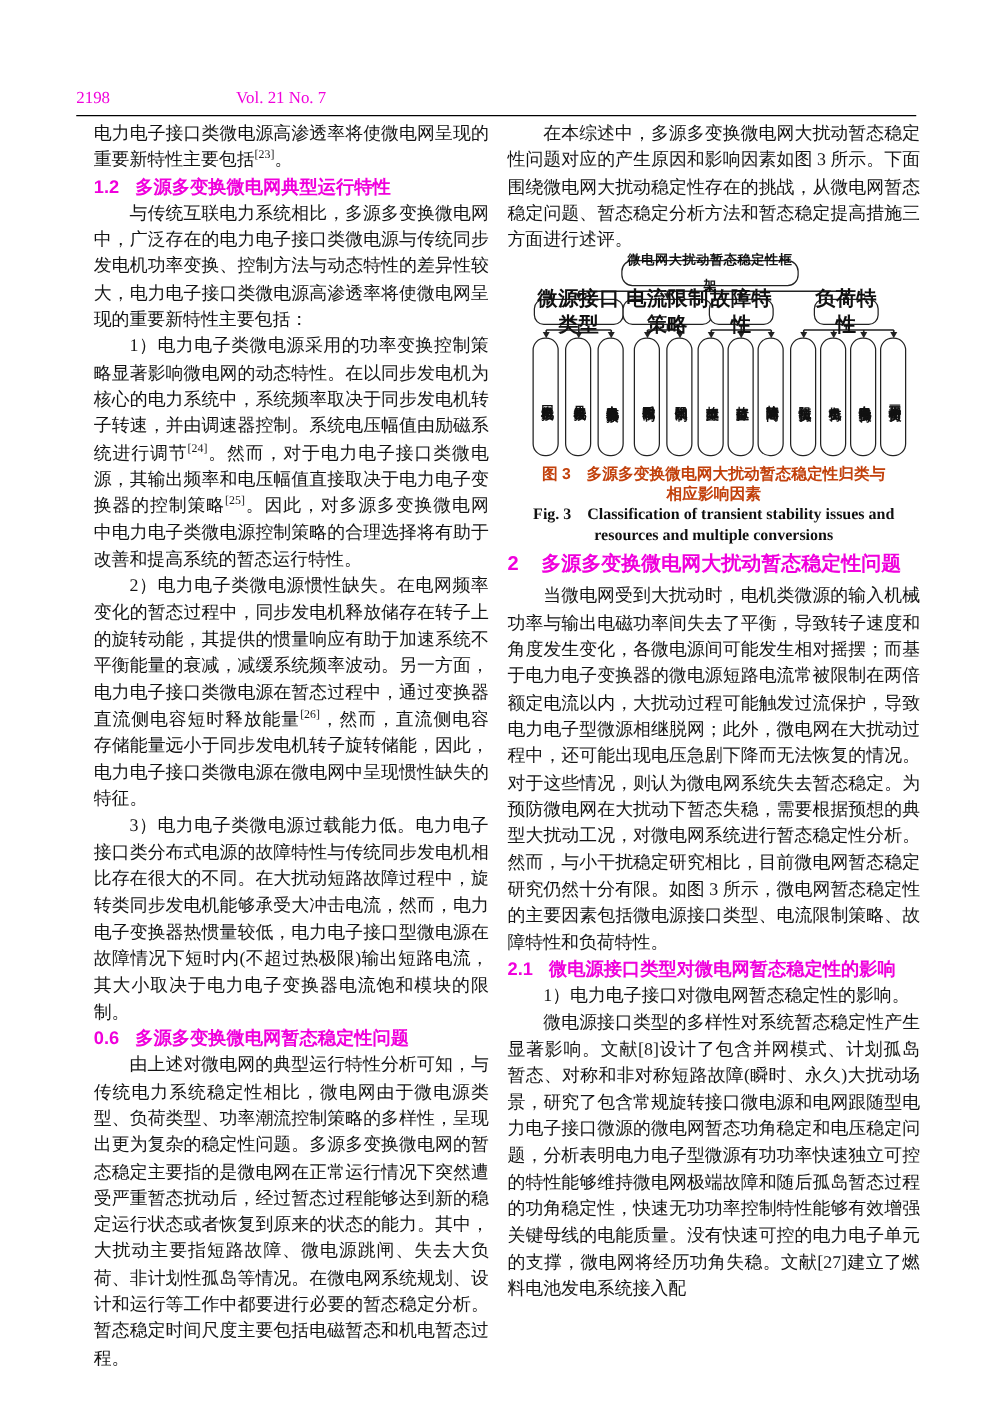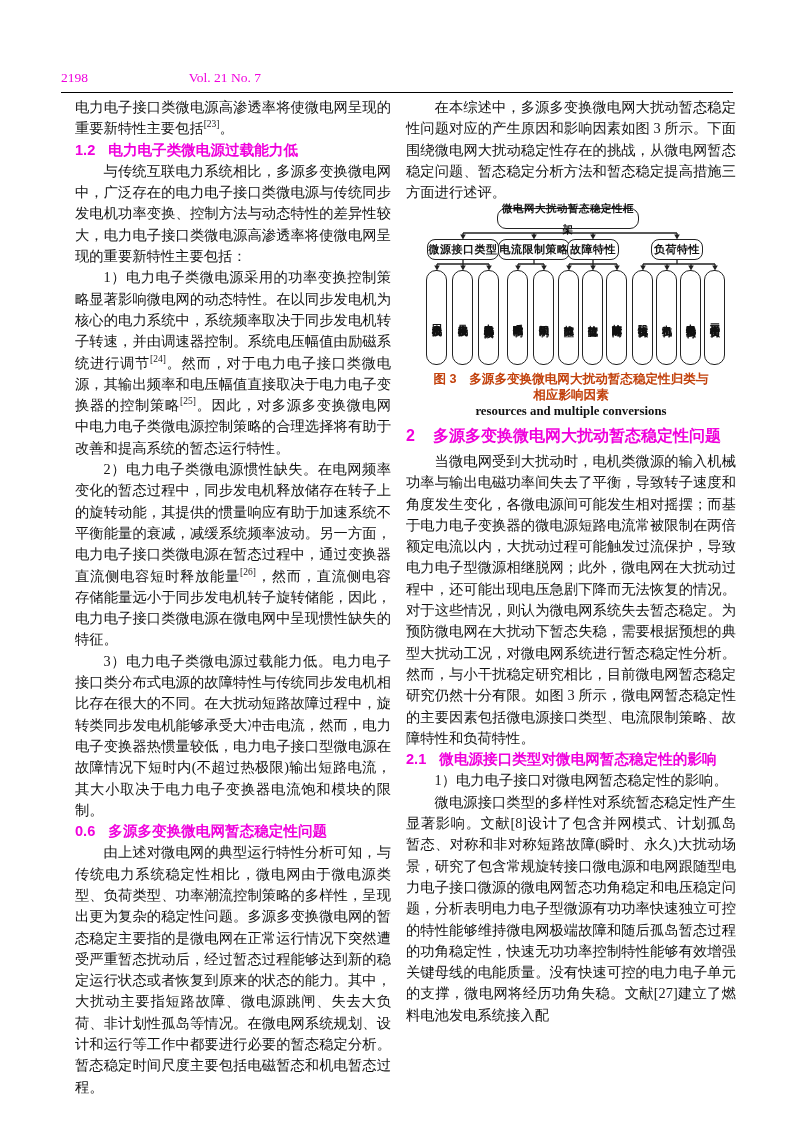--- a/index.html
+++ b/index.html
@@ -51,21 +51,21 @@
   .fig { position:relative; width:330px; height:160px; margin:5px 0 3px 16px;
          font-family:"Liberation Sans","DejaVu Sans",sans-serif; }
   .fig svg { position:absolute; left:0; top:0; }
   .node {
     position:absolute; box-sizing:border-box;
     border:1.3px solid #222; background:#fff; color:#111;
     display:flex; align-items:center; justify-content:center;
     font-weight:bold; text-align:center;
   }
   .root { border-radius:9px; font-size:10.5px; letter-spacing:.5px; }
-  .cat  { border-radius:8px; font-size:11px; letter-spacing:.5px; }
+  .cat  { border-radius:8px; font-size:16px; letter-spacing:.5px; }
   .leaf {
     border-radius:10px; font-size:10px; line-height:1;
     writing-mode:vertical-rl; letter-spacing:.5px; padding:3px 0;
   }
   .cap-zh {
     font-family:"Liberation Sans","DejaVu Sans",sans-serif;
     font-weight:bold; font-size:12.6px; line-height:16px;
     text-align:center; color:#c2410c; margin:2px 0 0 0;
   }
   .cap-en {
@@ -79,21 +79,21 @@
 
 <div class="page">
 
   <div class="jheader">
     <span class="pg">2198</span>
     <span class="vol">Vol. 21 No. 7</span>
   </div>
 
   <div class="col col-left">
       <p class="body-p"><span>电力电子接口类微电源高渗透率将使微电网呈现的重要新特性主要包括</span><sup>[23]</sup><span>。</span></p>
-      <div class="sub-heading"><span class="h-num">1.2</span><span>电力电子类微电源过载能力低</span></div>
+      <div class="sub-heading"><span class="h-num">1.2</span><span>多源多变换微电网典型运行特性</span></div>
       <p class="body-p ind"><span>与传统互联电力系统相比，多源多变换微电网中，广泛存在的电力电子接口类微电源与传统同步发电机功率变换、控制方法与动态特性的差异性较大，电力电子接口类微电源高渗透率将使微电网呈现的重要新特性主要包括：</span></p>
       <p class="body-p ind"><span>1）电力电子类微电源采用的功率变换控制策略显著影响微电网的动态特性。在以同步发电机为核心的电力系统中，系统频率取决于同步发电机转子转速，并由调速器控制。系统电压幅值由励磁系统进行调节</span><sup>[24]</sup><span>。然而，对于电力电子接口类微电源，其输出频率和电压幅值直接取决于电力电子变换器的控制策略</span><sup>[25]</sup><span>。因此，对多源多变换微电网中电力电子类微电源控制策略的合理选择将有助于改善和提高系统的暂态运行特性。</span></p>
       <p class="body-p ind"><span>2）电力电子类微电源惯性缺失。在电网频率变化的暂态过程中，同步发电机释放储存在转子上的旋转动能，其提供的惯量响应有助于加速系统不平衡能量的衰减，减缓系统频率波动。另一方面，电力电子接口类微电源在暂态过程中，通过变换器直流侧电容短时释放能量</span><sup>[26]</sup><span>，然而，直流侧电容存储能量远小于同步发电机转子旋转储能，因此，电力电子接口类微电源在微电网中呈现惯性缺失的特征。</span></p>
       <p class="body-p ind"><span>3）电力电子类微电源过载能力低。电力电子接口类分布式电源的故障特性与传统同步发电机相比存在很大的不同。在大扰动短路故障过程中，旋转类同步发电机能够承受大冲击电流，然而，电力电子变换器热惯量较低，电力电子接口型微电源在故障情况下短时内(不超过热极限)输出短路电流，其大小取决于电力电子变换器电流饱和模块的限制。</span></p>
       <div class="sub-heading"><span class="h-num">0.6</span><span>多源多变换微电网暂态稳定性问题</span></div>
       <p class="body-p ind"><span>由上述对微电网的典型运行特性分析可知，与传统电力系统稳定性相比，微电网由于微电源类型、负荷类型、功率潮流控制策略的多样性，呈现出更为复杂的稳定性问题。多源多变换微电网的暂态稳定主要指的是微电网在正常运行情况下突然遭受严重暂态扰动后，经过暂态过程能够达到新的稳定运行状态或者恢复到原来的状态的能力。其中，大扰动主要指短路故障、微电源跳闸、失去大负荷、非计划性孤岛等情况。在微电网系统规划、设计和运行等工作中都要进行必要的暂态稳定分析。暂态稳定时间尺度主要包括电磁暂态和机电暂态过程。</span></p>
     </div>
 
   <div class="col col-right">
 
@@ -147,20 +147,21 @@
       <div class="node leaf" style="left:234px;top:62px;width:21px;height:95px">电机负荷</div>
       <div class="node leaf" style="left:258px;top:62px;width:21px;height:95px">电力电子接口负荷</div>
       <div class="node leaf" style="left:282px;top:62px;width:21px;height:95px">三相不平衡负荷</div>
     </div>
 
     <div class="cap-zh">
       <div>图 3　多源多变换微电网大扰动暂态稳定性归类与</div>
       <div>相应影响因素</div>
     </div>
     <div class="cap-en">
+      <div>Fig. 3　Classification of transient stability issues and</div>
       <div>resources and multiple conversions</div>
     </div>
 
     <div class="section-heading">
       <span class="h-num">2</span><span>多源多变换微电网大扰动暂态稳定性问题</span>
     </div>
 
     <div>
         <p class="body-p ind"><span>当微电网受到大扰动时，电机类微源的输入机械功率与输出电磁功率间失去了平衡，导致转子速度和角度发生变化，各微电源间可能发生相对摇摆；而基于电力电子变换器的微电源短路电流常被限制在两倍额定电流以内，大扰动过程可能触发过流保护，导致电力电子型微源相继脱网；此外，微电网在大扰动过程中，还可能出现电压急剧下降而无法恢复的情况。对于这些情况，则认为微电网系统失去暂态稳定。为预防微电网在大扰动下暂态失稳，需要根据预想的典型大扰动工况，对微电网系统进行暂态稳定性分析。然而，与小干扰稳定研究相比，目前微电网暂态稳定研究仍然十分有限。如图 3 所示，微电网暂态稳定性的主要因素包括微电源接口类型、电流限制策略、故障特性和负荷特性。</span></p>
         <div class="sub-heading"><span class="h-num">2.1</span><span>微电源接口类型对微电网暂态稳定性的影响</span></div>

